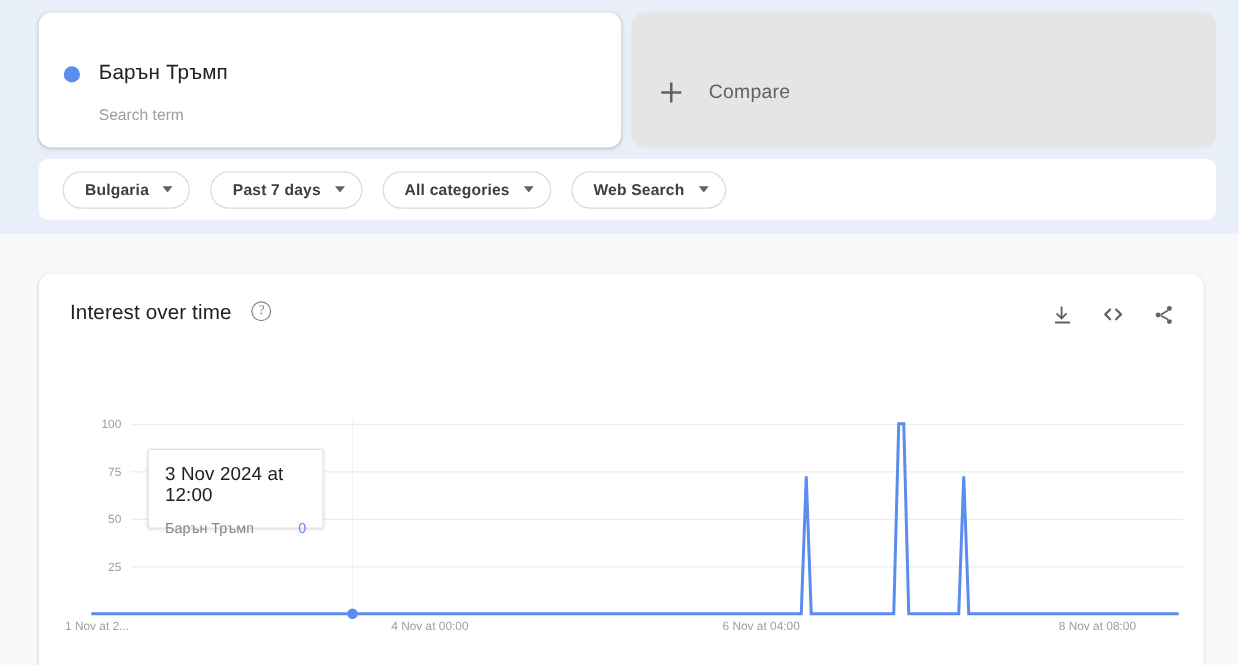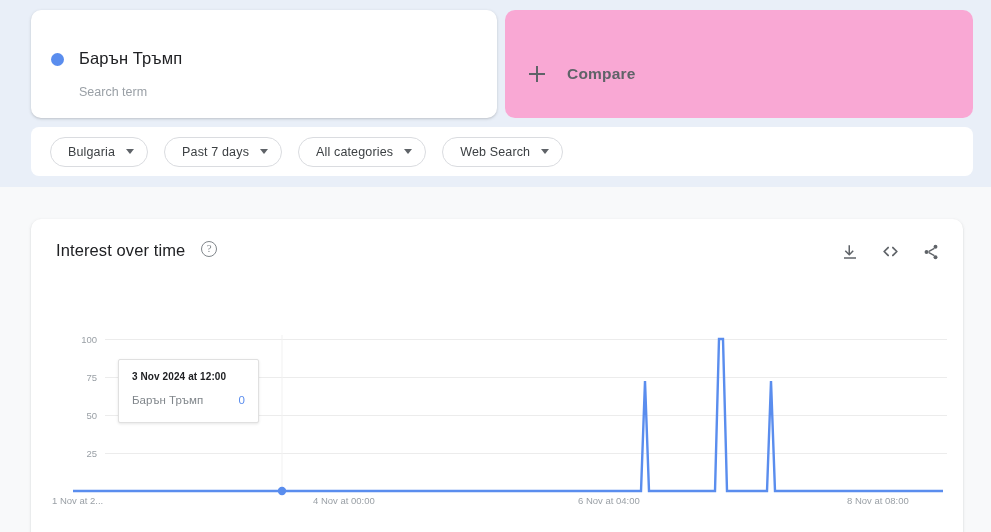--- a/index.html
+++ b/index.html
@@ -35,23 +35,22 @@
     font-size: 16.5px; color: #202124; line-height: 20px;
     letter-spacing: .1px;
   }
   .term-sub {
     font-size: 12.5px; color: #9AA0A6; line-height: 18px; margin-top: 15px;
   }
 
   .compare-card {
     position: absolute; left: 505px; top: 10px;
     width: 468px; height: 108px;
-    background: #f9a8d4; border-radius: 10px;
+    background: #e5e5e5; border-radius: 10px;
     cursor: pointer;
-    font-weight: bold;
   }
   .compare-inner {
     position: absolute; left: 24px; top: 55px;
     display: flex; align-items: center;
   }
   .plus-icon {
     position: relative; width: 16px; height: 16px; margin-right: 22px;
   }
   .plus-icon::before, .plus-icon::after {
     content: ""; position: absolute; background: #5F6368;
@@ -64,21 +63,21 @@
   .filter-card {
     position: absolute; left: 31px; top: 127px;
     width: 942px; height: 49px;
     background: #FFFFFF; border-radius: 8px;
     display: flex; align-items: center; padding-left: 19px;
   }
   .chip {
     height: 30px; border: 1px solid #DADCE0; border-radius: 16px;
     display: inline-flex; align-items: center;
     padding: 0 13px 0 17px; margin-right: 16px;
-    background: #fff; cursor: pointer; white-space: nowrap;
+    background: #fff; cursor: pointer; white-space: nowrap; font-weight: bold;
   }
   .chip-label { font-size: 12.5px; color: #3C4043; letter-spacing: .15px; }
   .caret {
     width: 0; height: 0; margin-left: 11px;
     border-left: 4.5px solid transparent;
     border-right: 4.5px solid transparent;
     border-top: 5px solid #5F6368;
   }
 
   
@@ -110,21 +109,21 @@
   
   .plot { position: absolute; left: 0; top: 0; width: 932px; height: 330px; }
 
   .tooltip {
     position: absolute; left: 87px; top: 140px;
     width: 141px; height: 64px;
     background: #FFFFFF; border: 1px solid #E0E0E0; border-radius: 2px;
     box-shadow: 0 1px 3px rgba(0,0,0,.10);
     padding: 11px 13px 0 13px;
   }
-  .tt-date { font-size: 10px; color: #202124; font-weight: bold; letter-spacing: .1px; }
+  .tt-date { font-size: 15px; color: #202124; font-weight: normal; letter-spacing: .1px; }
   .tt-row { display: flex; justify-content: space-between; align-items: baseline; margin-top: 12px; }
   .tt-term { font-size: 11.5px; color: #80868B; }
   .tt-val  { font-size: 11.5px; color: #5A8DEE; }
 </style>
 </head>
 <body>
 
 <div id="root">
 
   <div class="top-band"></div>

